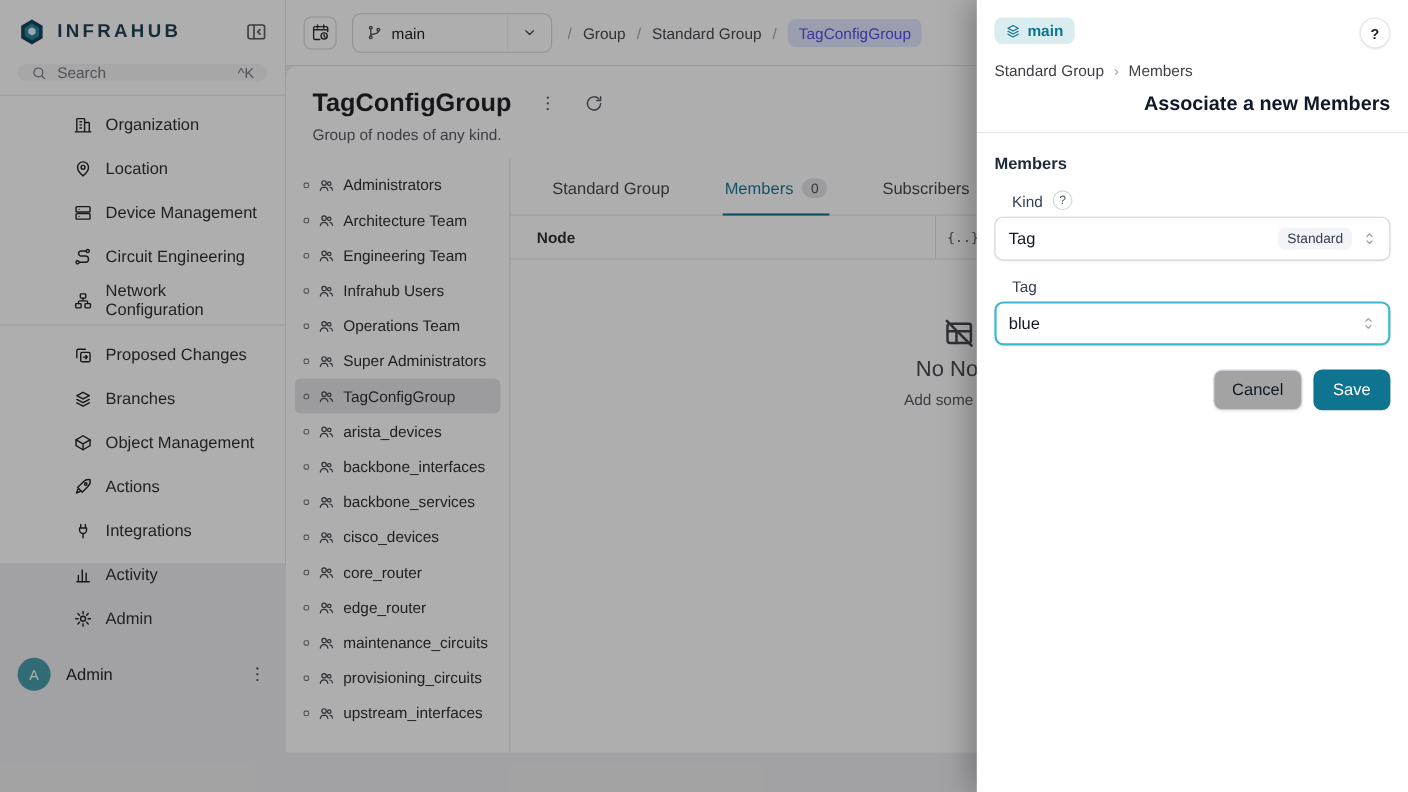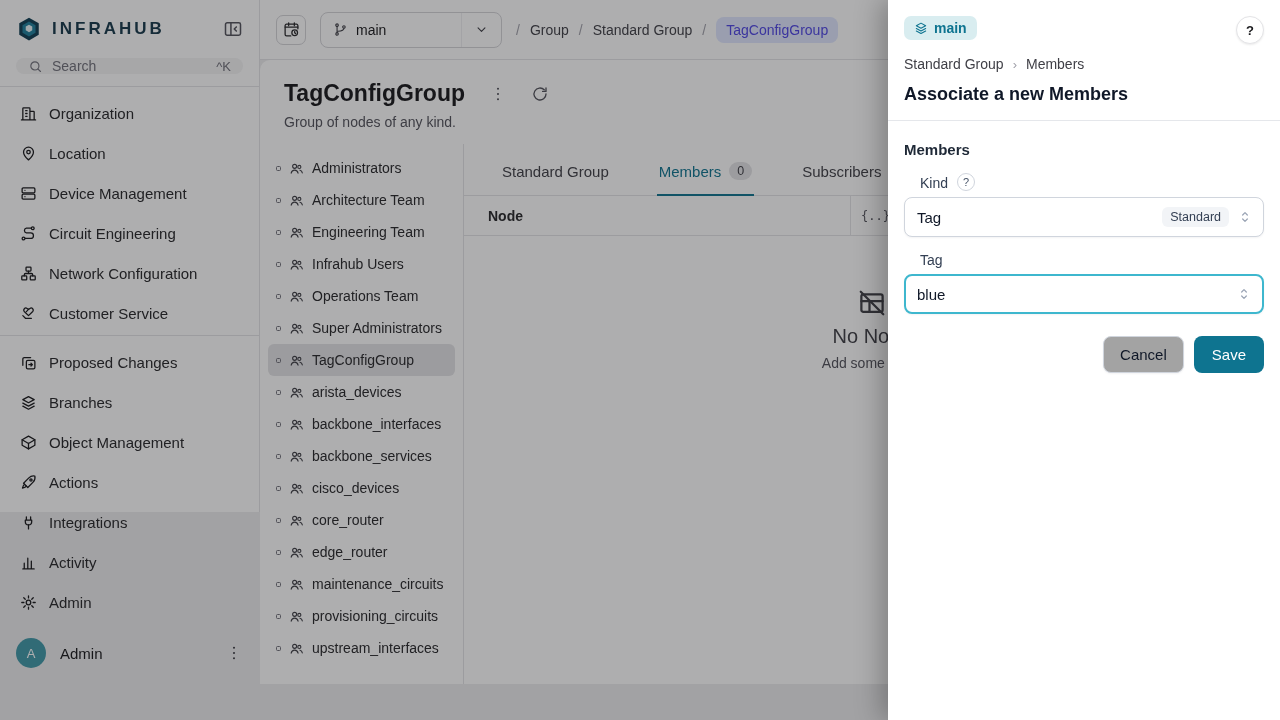--- a/index.html
+++ b/index.html
@@ -16,21 +16,21 @@
   .sidebar { position:absolute; top:0; left:0; width:260px; height:512px; background:#fff;
              border-right:1px solid #e4e4e7; display:flex; flex-direction:column; z-index:10; }
   .sb-logo-row { display:flex; align-items:center; gap:10px; padding:16px 16px 6px; }
   .sb-logo-text { font-size:17px; font-weight:800; letter-spacing:3px; color:#16384a; }
   .sb-collapse { margin-left:auto; color:#52525b; width:20px; height:20px; cursor:pointer; }
   .sb-search { margin:10px 16px 12px; height:36px; background:#f4f4f5; border-radius:8px;
                display:flex; align-items:center; gap:9px; padding:0 12px; color:#71717a; font-size:14px; cursor:pointer; }
   .sb-search svg { width:15px; height:15px; }
   .sb-search .kbd { margin-left:auto; font-size:13px; color:#71717a; }
   .sb-divider { border-top:1px solid #e4e4e7; }
-  .sb-nav { padding:6px 12px 2px; }
+  .sb-nav { padding:6px 12px 2px;margin-left:47px; }
   .nav-item { display:flex; align-items:center; gap:12px; height:40px; padding:0 8px;
               border-radius:8px; font-size:15px; color:#27272a; cursor:pointer; }
   .nav-item svg { width:17px; height:17px; color:#18181b; flex:none; }
   .sb-user { margin-top:auto; display:flex; align-items:center; gap:14px; padding:14px 16px 18px; }
   .avatar { width:30px; height:30px; border-radius:999px; background:#3f98a8; color:#fff;
             display:grid; place-items:center; font-size:13px; }
   .sb-user-name { font-size:15px; color:#18181b; }
   .kebab { margin-left:auto; width:18px; height:18px; color:#3f3f46; cursor:pointer; }
 
   
@@ -88,21 +88,21 @@
             box-shadow:-8px 0 24px rgba(0,0,0,.25); padding:16px; overflow:hidden; }
   .drawer-top { display:flex; align-items:flex-start; }
   .branch-badge { display:flex; align-items:center; gap:6px; background:#d9edf0; color:#0e7490;
                   font-size:14px; font-weight:600; border-radius:7px; padding:4px 10px; }
   .branch-badge svg { width:14px; height:14px; }
   .help-btn { margin-left:auto; width:28px; height:28px; border-radius:999px; border:1px solid #e4e4e7;
               box-shadow:0 1px 2px rgba(0,0,0,.08); display:grid; place-items:center; font-size:13px;
               font-weight:700; color:#18181b; background:#fff; cursor:pointer; }
   .drawer-bc { margin-top:12px; font-size:14px; color:#3f3f46; display:flex; gap:9px; align-items:center; }
   .drawer-bc .sep { color:#a1a1aa; font-size:13px; }
-  .drawer-title { margin-top:12px; font-size:18px; font-weight:700; color:#101828; }
+  .drawer-title { margin-top:12px; font-size:18px; font-weight:700; color:#101828;text-align:right; }
   .drawer-sub { margin-top:6px; font-size:14px; color:#475467; }
   .drawer-divider { margin:15px -16px 0; border-top:1px solid #e5e7eb; }
   .form { margin-top:20px; }
   .form-section-label { font-size:15px; font-weight:600; color:#1f2937; }
   .field-label-row { margin-top:15px; display:flex; gap:9px; align-items:flex-end; font-size:14px; color:#344054;margin-left:16px; }
   .q-circle { width:18px; height:18px; border-radius:999px; border:1px solid #d0d5dd; display:grid;
               place-items:center; font-size:11px; color:#475467; background:#fff; cursor:pointer; }
   .select { margin-top:6px; height:40px; border:1px solid #d0d5dd; border-radius:8px; display:flex;
             align-items:center; padding:0 10px 0 12px; gap:8px; font-size:15px; color:#101828;
             background:#fff; box-shadow:0 1px 2px rgba(16,24,40,.05); cursor:pointer; }
@@ -280,26 +280,20 @@
         <span>Circuit Engineering</span>
       </div>
 
       <div class="nav-item">
         <svg class="icon">
           <use href="#i-network"></use>
         </svg>
         <span>Network Configuration</span>
       </div>
 
-      <div class="nav-item">
-        <svg class="icon">
-          <use href="#i-hand-heart"></use>
-        </svg>
-        <span>Customer Service</span>
-      </div>
     </nav>
   <div class="sb-divider"></div>
   <nav class="sb-nav">
 
       <div class="nav-item">
         <svg class="icon">
           <use href="#i-copy-branch"></use>
         </svg>
         <span>Proposed Changes</span>
       </div>

